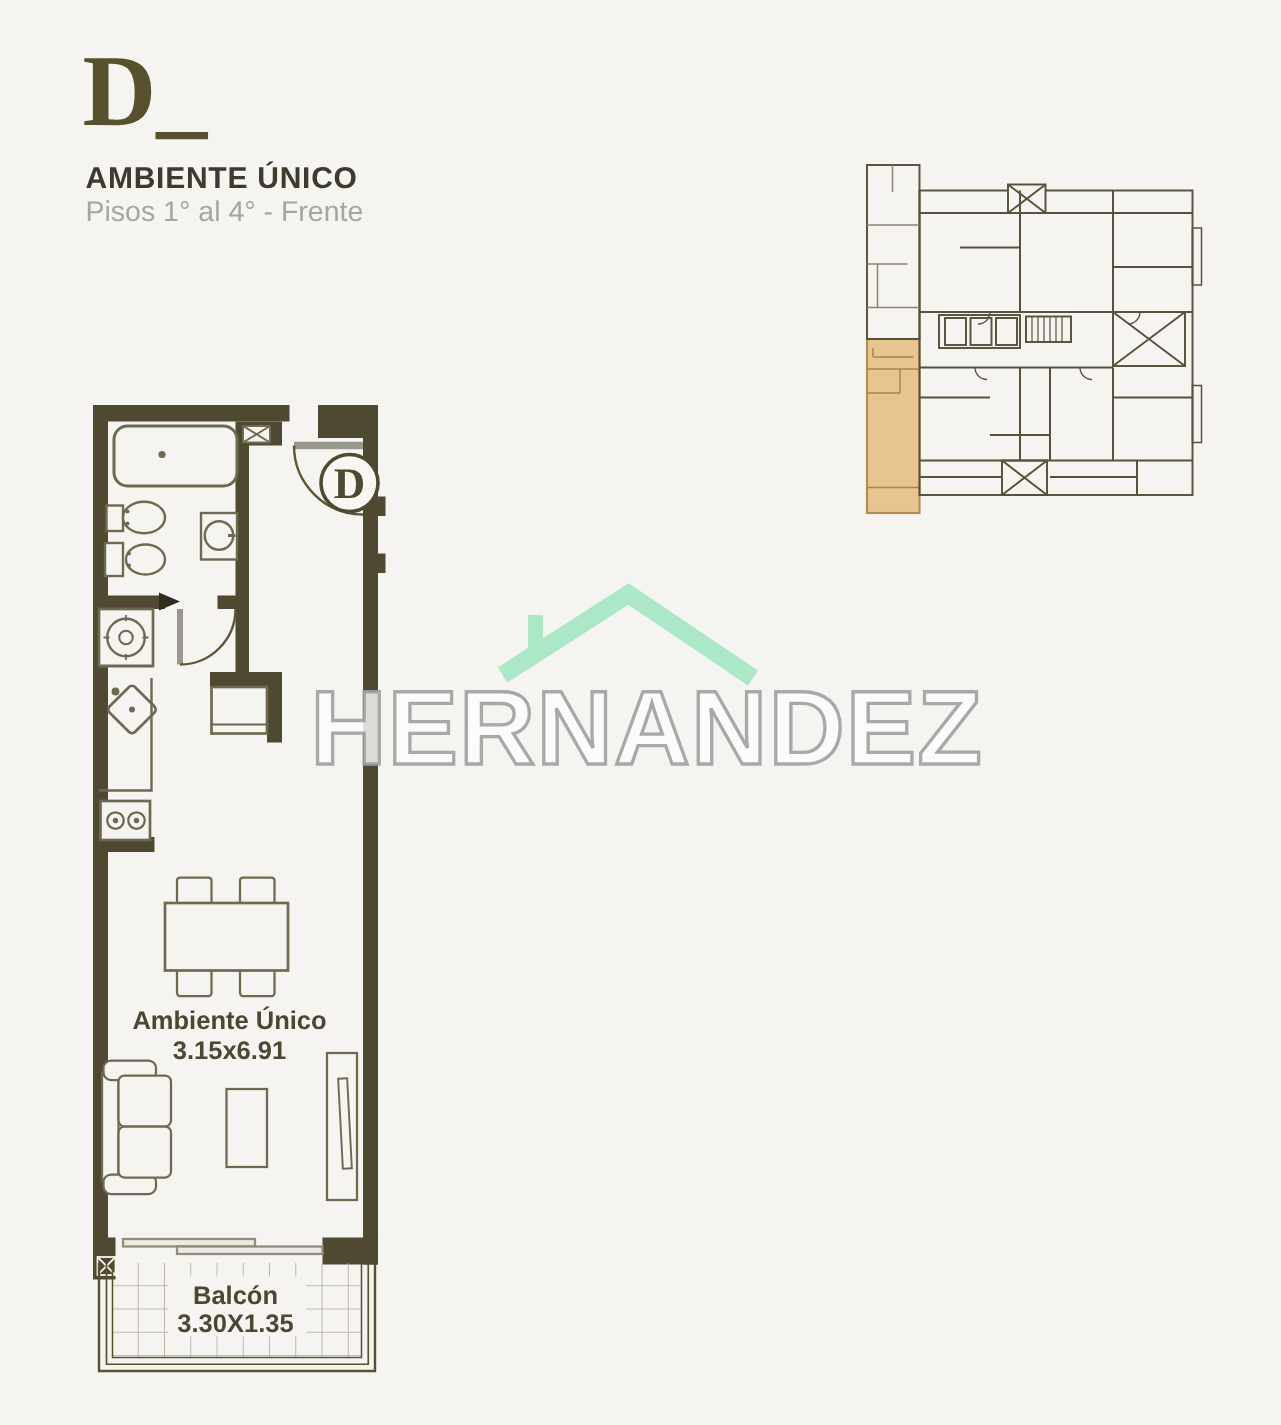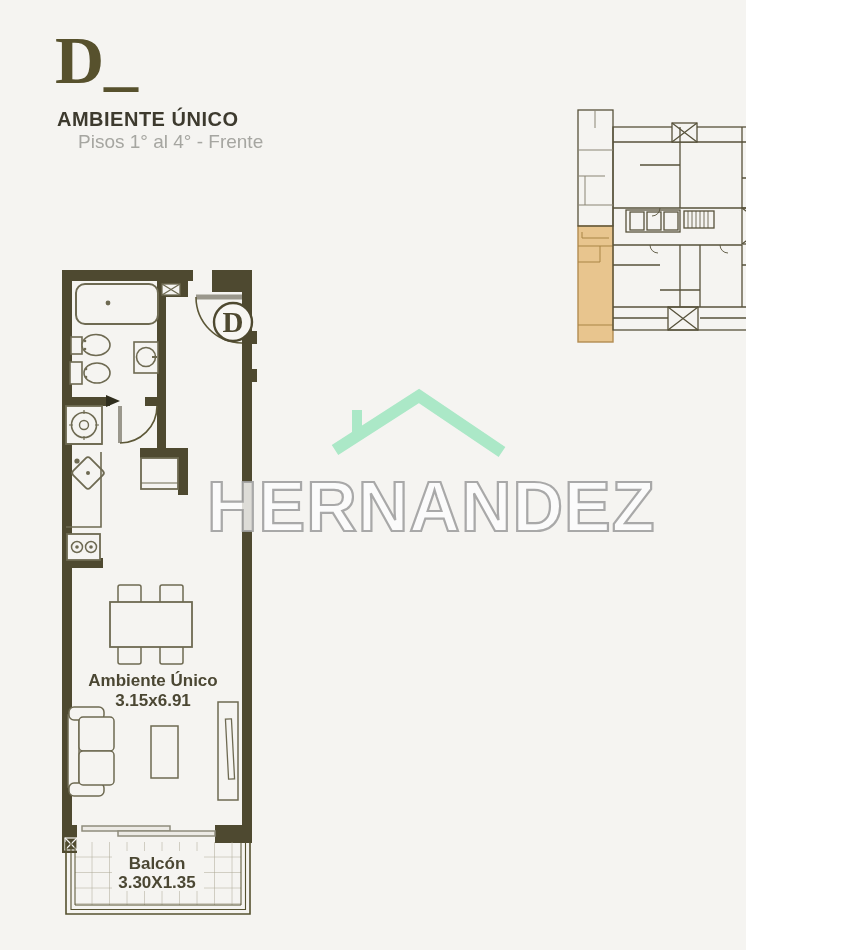--- a/index.html
+++ b/index.html
@@ -1,29 +1,29 @@
 <!DOCTYPE html>
 <html><head>
 <meta charset="utf-8">
 <style>
   html,body{margin:0;padding:0;}
-  .page{position:relative;width:746px;height:950px;background:#f5f4f1;
+  .page{position:relative;width:854px;height:950px;background:#f5f4f1;
         font-family:"Liberation Sans",sans-serif;overflow:hidden;}
   .plan-letter{position:absolute;left:55px;top:26px;
         font-family:"Liberation Serif",serif;font-weight:bold;
         font-size:68px;color:#57512d;line-height:1;}
   .header-title{position:absolute;left:57px;top:108px;font-size:20px;
         font-weight:bold;color:#3d3a2e;letter-spacing:.5px;}
-  .header-subtitle{position:absolute;left:57px;top:131px;font-size:19px;color:#a6a6a1;margin-left:21px;}
+  .header-subtitle{position:absolute;left:57px;top:131px;font-size:19px;color:#a6a6a1;}
   .plan-svg{position:absolute;left:50px;top:260px;}
   .key-svg{position:absolute;left:570px;top:100px;}
   .wm-roof{position:absolute;left:318px;top:386px;}
   .wm-brand{position:absolute;left:207px;top:450px;font-size:70px;font-weight:bold;
         letter-spacing:1px;color:rgba(253,253,253,.82);
-        -webkit-text-stroke:2.2px rgba(160,160,160,.9);white-space:nowrap;line-height:1;margin-top:22px;}
+        -webkit-text-stroke:2.2px rgba(160,160,160,.9);white-space:nowrap;line-height:1;}
   .wm-tag{position:absolute;left:255px;top:532px;font-size:27px;letter-spacing:17px;
         color:rgba(253,253,253,.85);-webkit-text-stroke:1.4px rgba(168,168,168,.9);
         white-space:nowrap;line-height:1;}
   .lbl{font-family:"Liberation Sans",sans-serif;font-weight:bold;fill:#4b4733;}
   .fs17{font-size:17px;}
   .badge-d{font-family:"Liberation Serif",serif;font-weight:bold;font-size:29px;fill:#4e4930;}
 </style>
 </head>
 <body>
 

